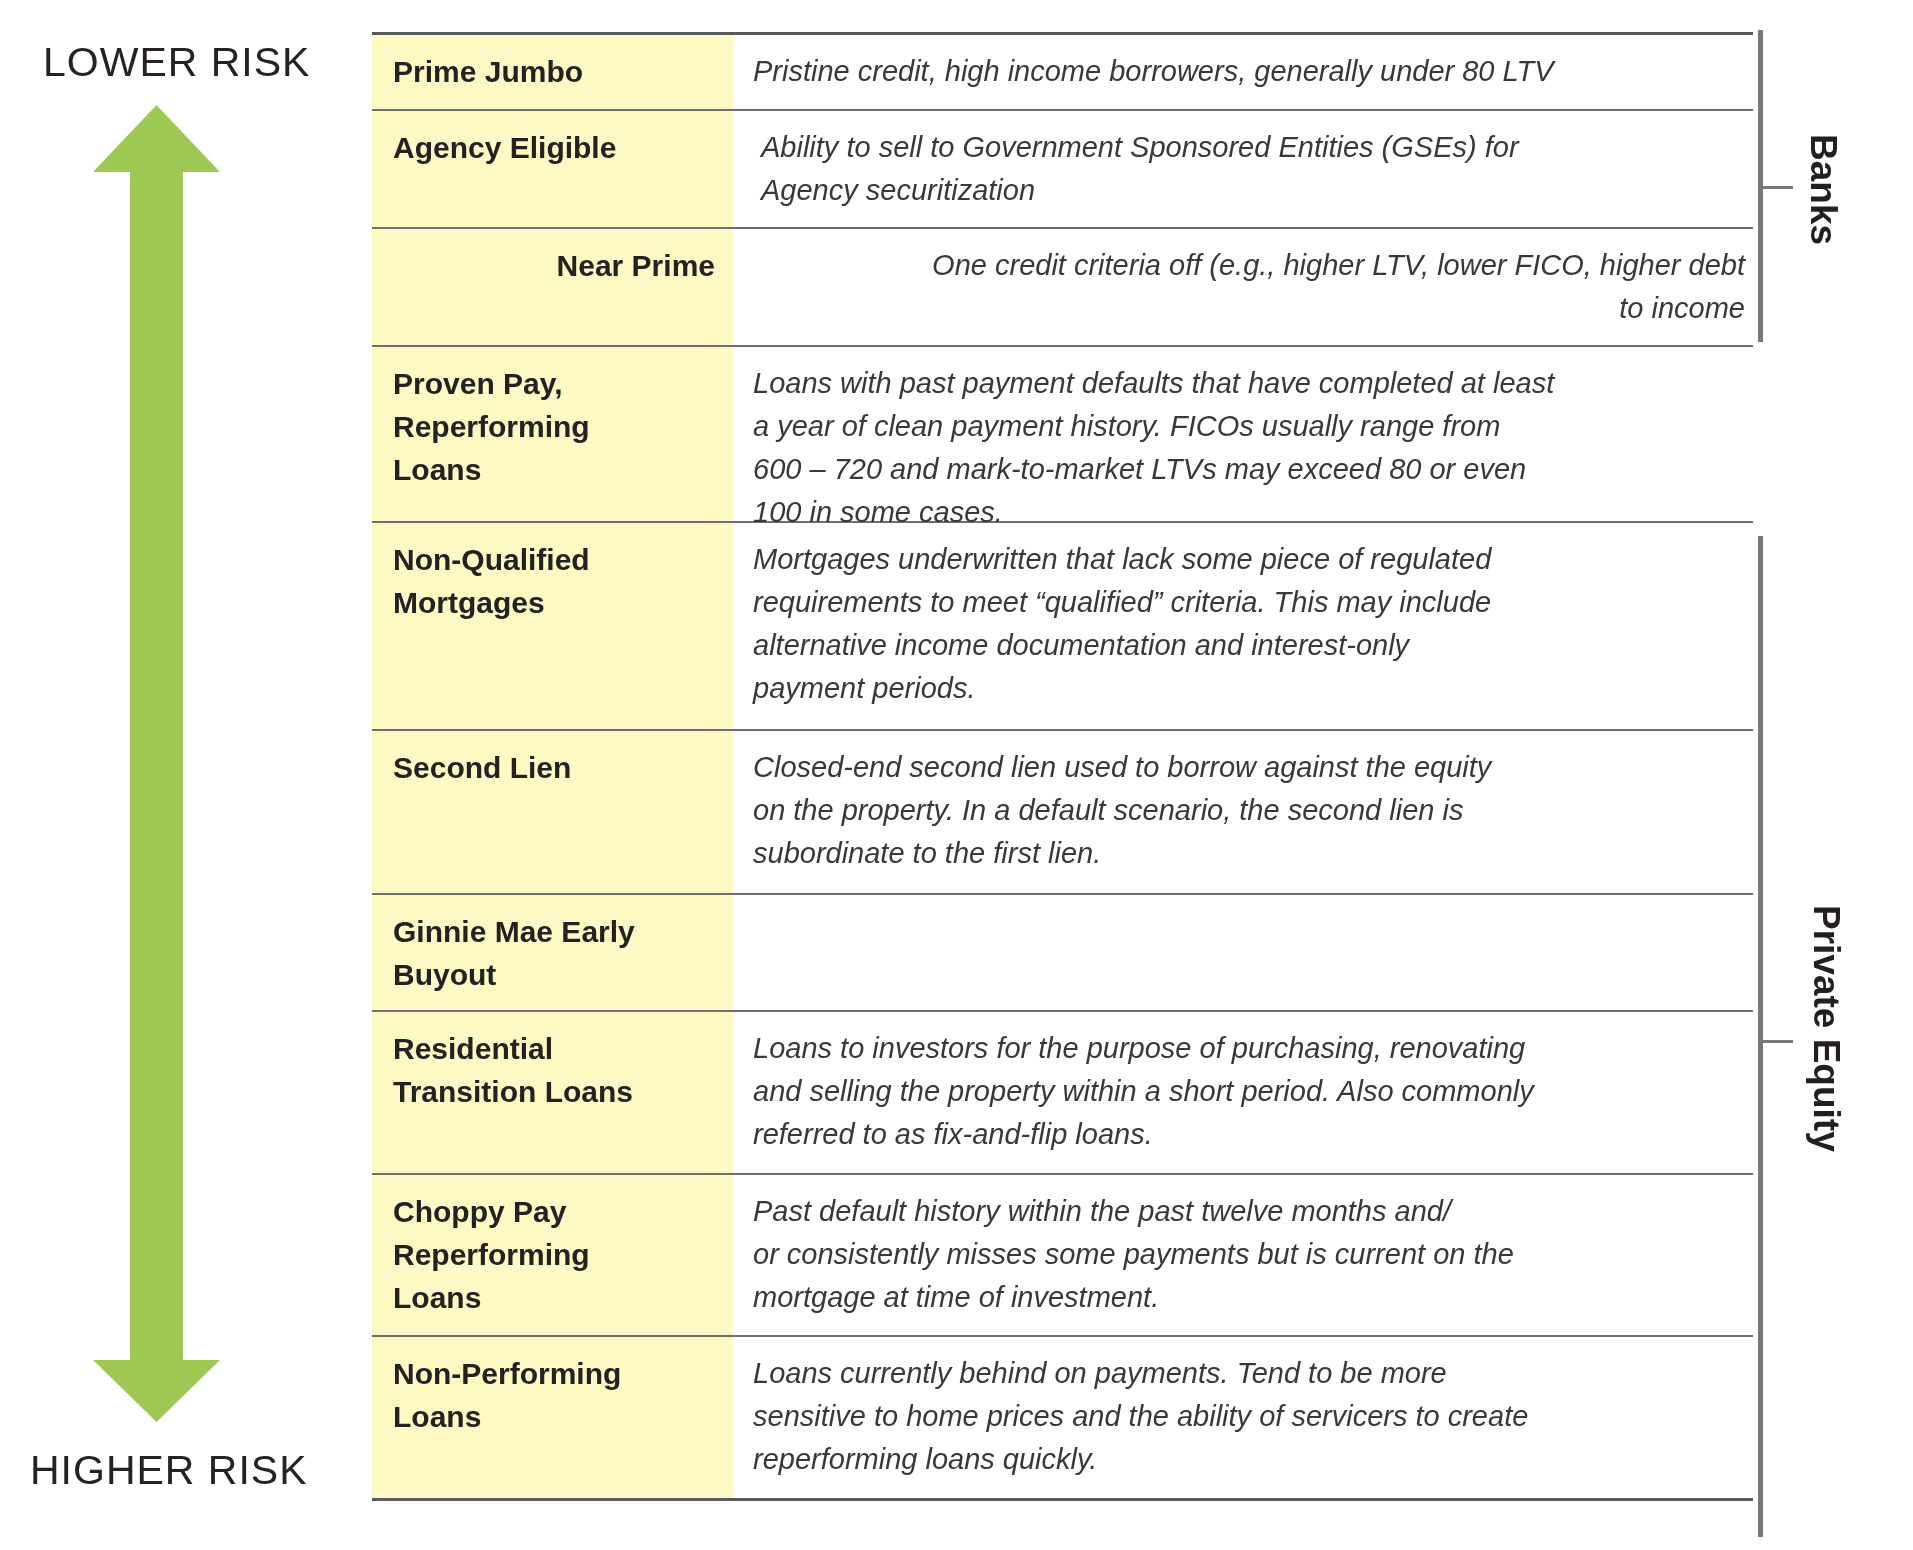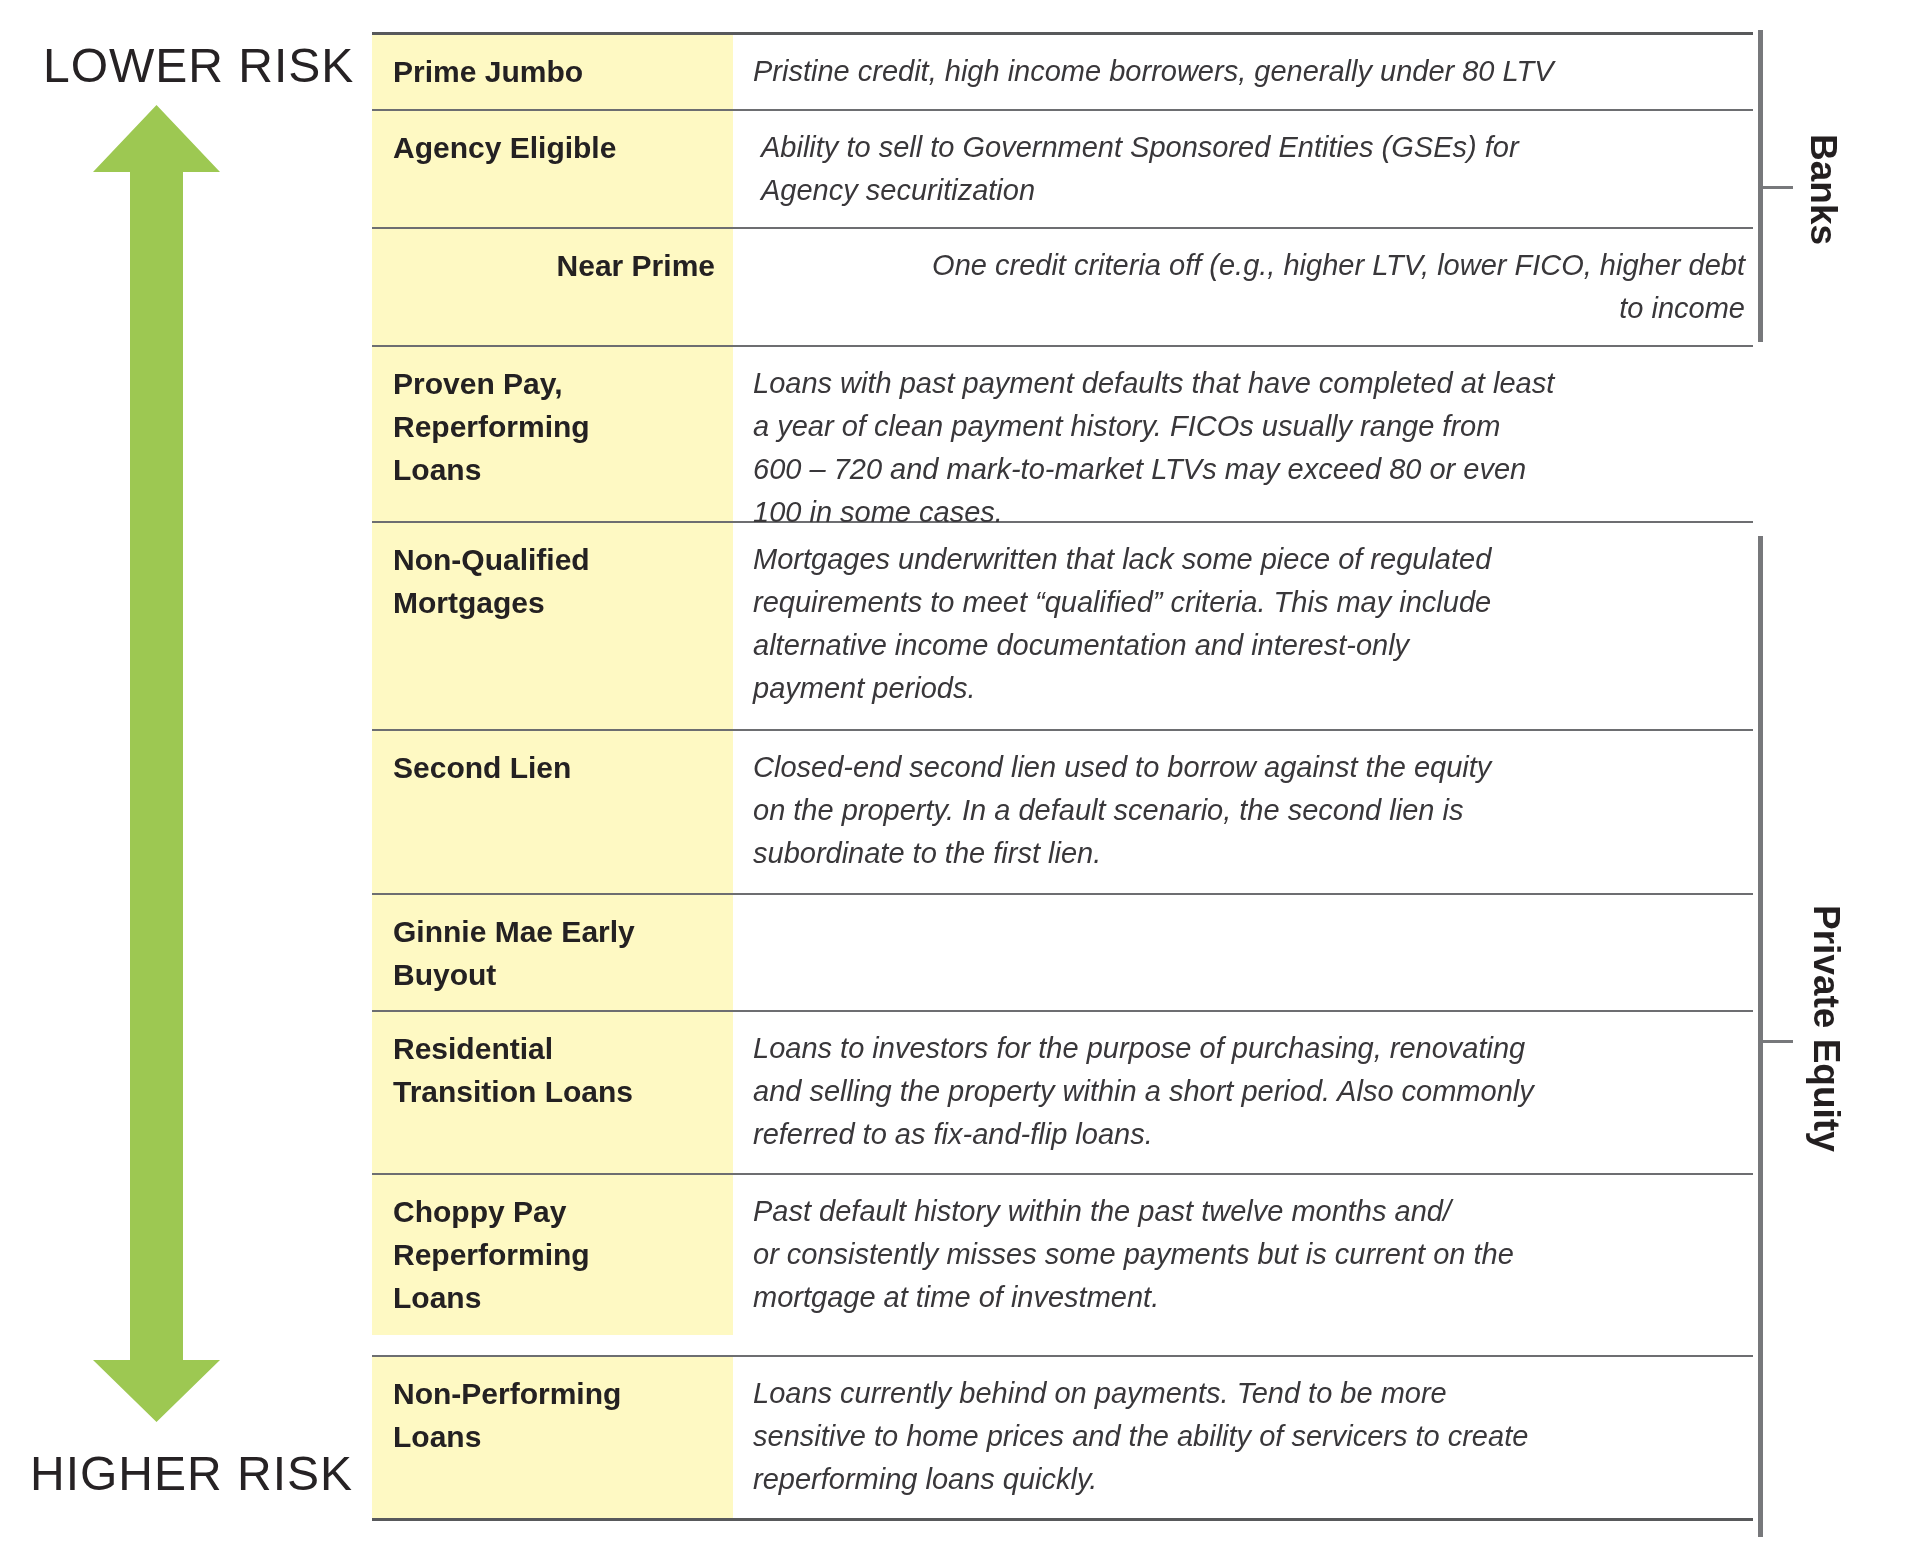--- a/index.html
+++ b/index.html
@@ -7,21 +7,21 @@
     position:relative;
     width:1913px;height:1550px;
     background:#ffffff;
     font-family:"Liberation Sans", sans-serif;
     color:#242122;
     overflow:hidden;
   }
   
   .risk-label{
     position:absolute;
-    font-size:48px;
+    font-size:41px;
     line-height:1;
     letter-spacing:1px;
     color:#262224;
     white-space:nowrap;
   }
   .risk-label.top{left:43px;top:42px;}
   .risk-label.bottom{left:30px;top:1450px;}
   .risk-arrow{position:absolute;left:93px;top:105px;}
   
   .loan-table{
@@ -39,21 +39,21 @@
   .loan-table .row + .row{border-top:2px solid #6d6e71;}
   .loan-table .row:nth-child(1){height:74px;}
   .loan-table .row:nth-child(2){height:118px;gap:8px;}
   .loan-table .row:nth-child(3){height:118px;text-align:right;}
   .loan-table .row:nth-child(4){height:176px;}
   .loan-table .row:nth-child(5){height:208px;}
   .loan-table .row:nth-child(6){height:164px;}
   .loan-table .row:nth-child(7){height:117px;}
   .loan-table .row:nth-child(8){height:163px;}
   .loan-table .row:nth-child(9){height:162px;}
-  .loan-table .row:nth-child(10){height:163px;margin-top:20px;}
+  .loan-table .row:nth-child(10){height:163px;}
   .cell{box-sizing:border-box;white-space:pre-line;}
   .cell.title{
     width:361px;
     flex:0 0 361px;
     background:#fef9c3;
     padding:15px 18px 0 21px;
     font-weight:bold;
     font-size:30px;
     line-height:43px;
     color:#242122;

